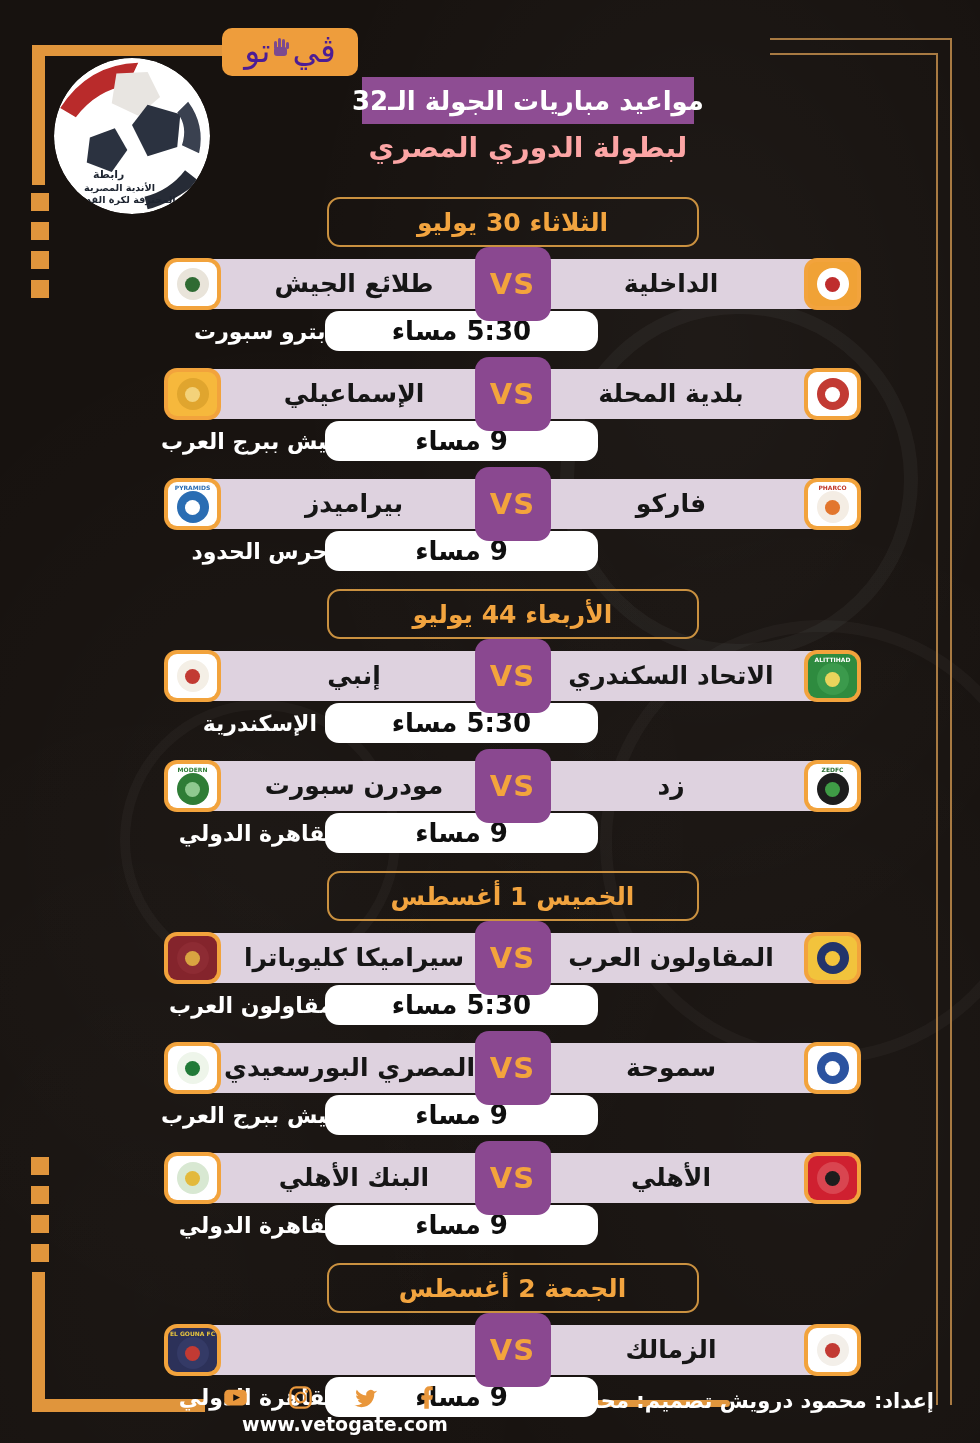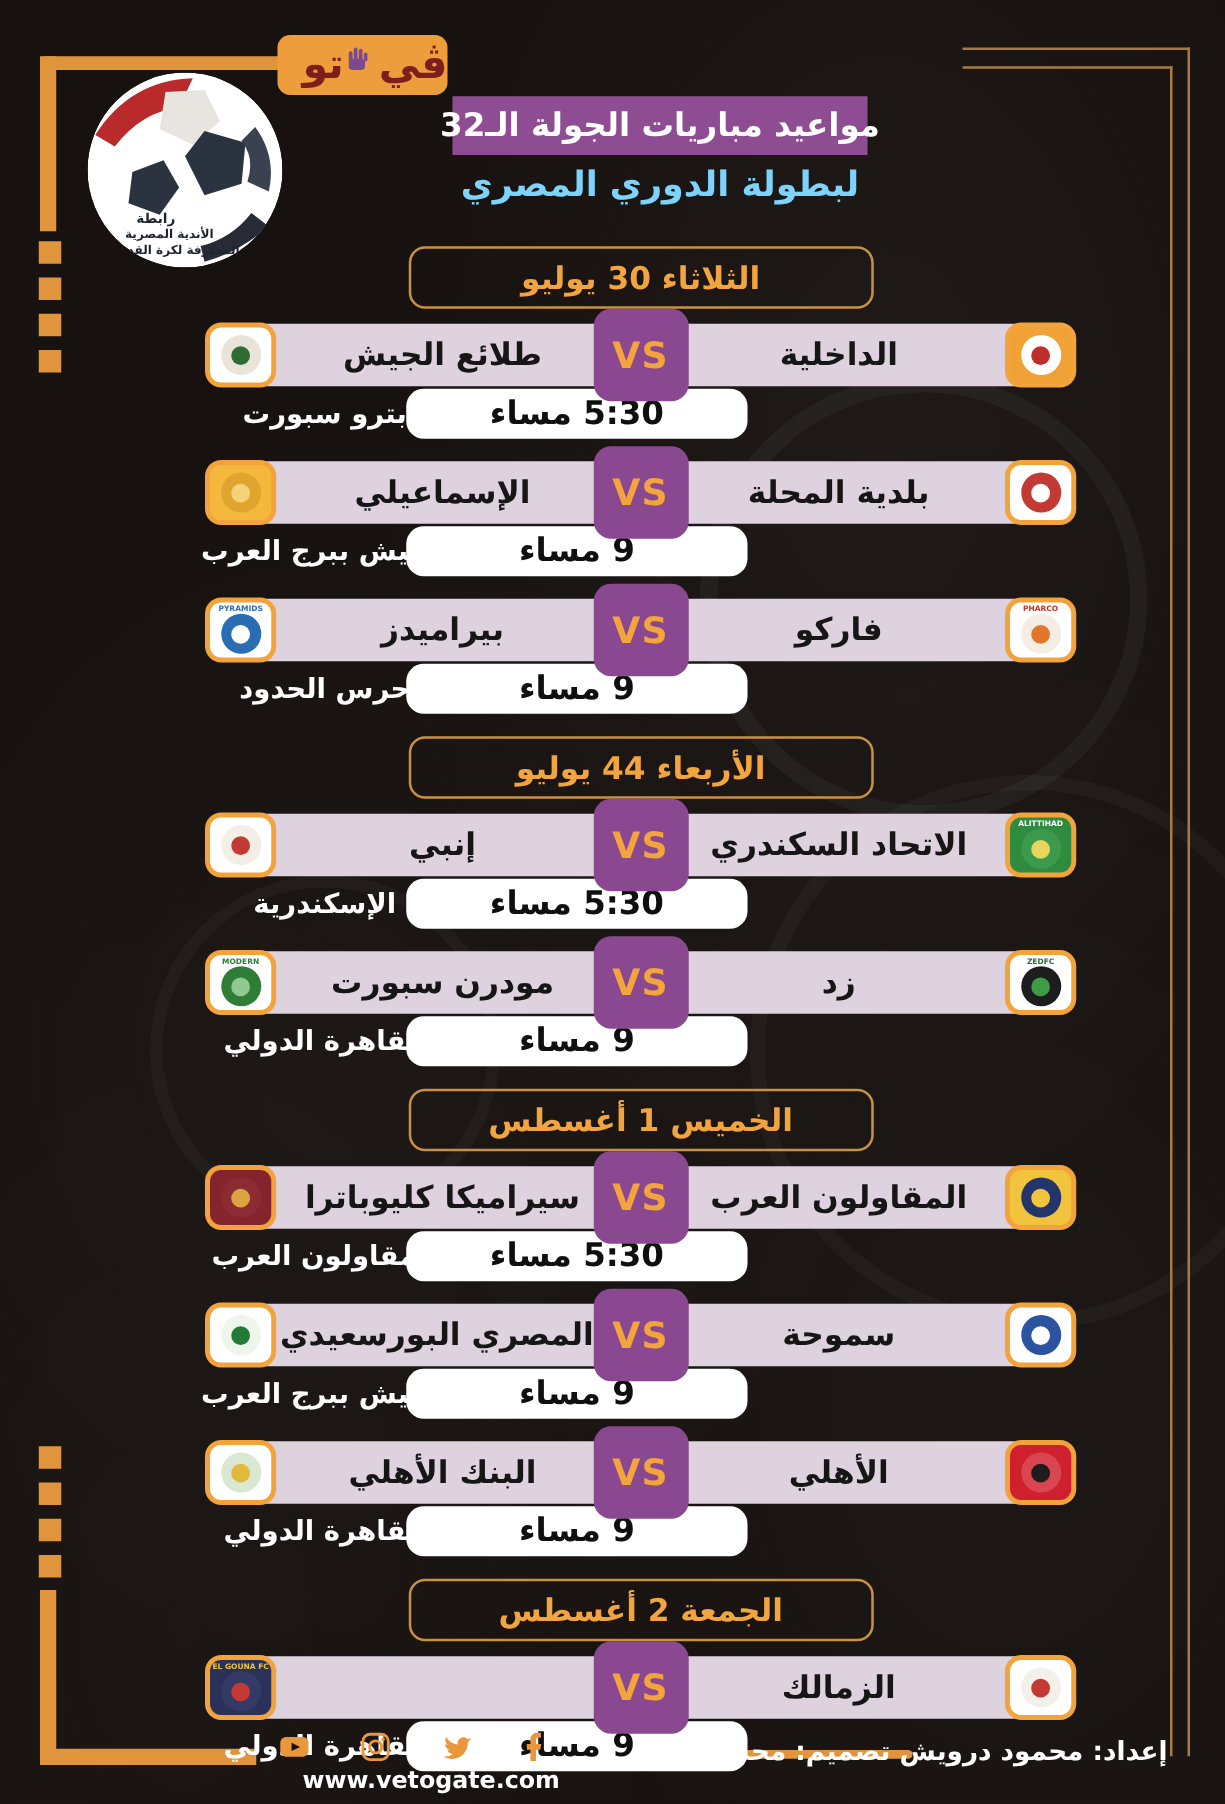--- a/index.html
+++ b/index.html
@@ -18,28 +18,28 @@
   .g1{width:330px;height:330px;left:560px;top:300px;border-width:14px;}
   .g2{width:420px;height:420px;left:600px;top:620px;border-width:12px;transform:rotate(20deg);border-color:rgba(255,255,255,0.03);}
   .g3{width:260px;height:260px;left:120px;top:700px;border-color:rgba(255,255,255,0.03);}
   
   .bar-orange{background:#e0953c;position:absolute;}
   .sq{position:absolute;width:18px;height:18px;background:#e0953c;left:31px;}
   .rframe{position:absolute;border-top:2px solid #a87a42;border-left:2px solid #a87a42;}
   
   .veto-logo{position:absolute;left:222px;top:28px;width:136px;height:48px;background:#ee9d3c;
     border-radius:10px;display:flex;align-items:center;justify-content:center;gap:2px;z-index:3;}
-  .veto-text{font-size:33px;font-weight:bold;color:#7f1d1d;line-height:1;margin-top:-4px;margin-left:20px;}
+  .veto-text{font-size:33px;font-weight:normal;color:#4c1d95;line-height:1;margin-top:-4px;}
   .hand{width:16px;height:18px;position:relative;margin:0 1px 10px 1px;}
   .hand .palm{position:absolute;left:1px;bottom:0;width:13px;height:9px;background:#7c4a8f;border-radius:3px;}
   .hand .f{position:absolute;bottom:7px;width:3px;height:9px;background:#7c4a8f;border-radius:2px;}
-  .league-logo{position:absolute;left:70px;top:58px;width:156px;height:156px;z-index:2;}
+  .league-logo{position:absolute;left:54px;top:58px;width:156px;height:156px;z-index:2;}
   .title-banner{position:absolute;left:362px;top:77px;width:332px;height:47px;background:#8e4d93;
     display:flex;align-items:center;justify-content:center;color:#fff;font-weight:bold;font-size:26px;white-space:nowrap;}
-  .subtitle{position:absolute;left:362px;top:131px;width:332px;text-align:center;color:#7dd3fc;font-weight:bold;font-size:28px;white-space:nowrap;}
+  .subtitle{position:absolute;left:362px;top:131px;width:332px;text-align:center;color:#fca5a5;font-weight:bold;font-size:28px;white-space:nowrap;}
   
   #schedule{position:absolute;left:165px;top:197px;width:695px;}
   .day-pill{width:368px;height:46px;margin:8px auto 12px;border:2px solid #ca9140;border-radius:13px;
     display:flex;align-items:center;justify-content:center;color:#f2a43f;font-weight:bold;font-size:25px;}
   .day-pill:first-child{margin-top:0;}
   .match{position:relative;height:92px;margin-bottom:18px;}
   .bar{position:absolute;left:0;right:0;top:0;height:50px;background:#ded2df;border-radius:26px;}
   .tname{position:absolute;top:0;height:53px;line-height:50px;text-align:center;font-weight:bold;
     font-size:25px;color:#161616;white-space:nowrap;overflow:visible;}
   .home-name{left:385px;right:68px;}

